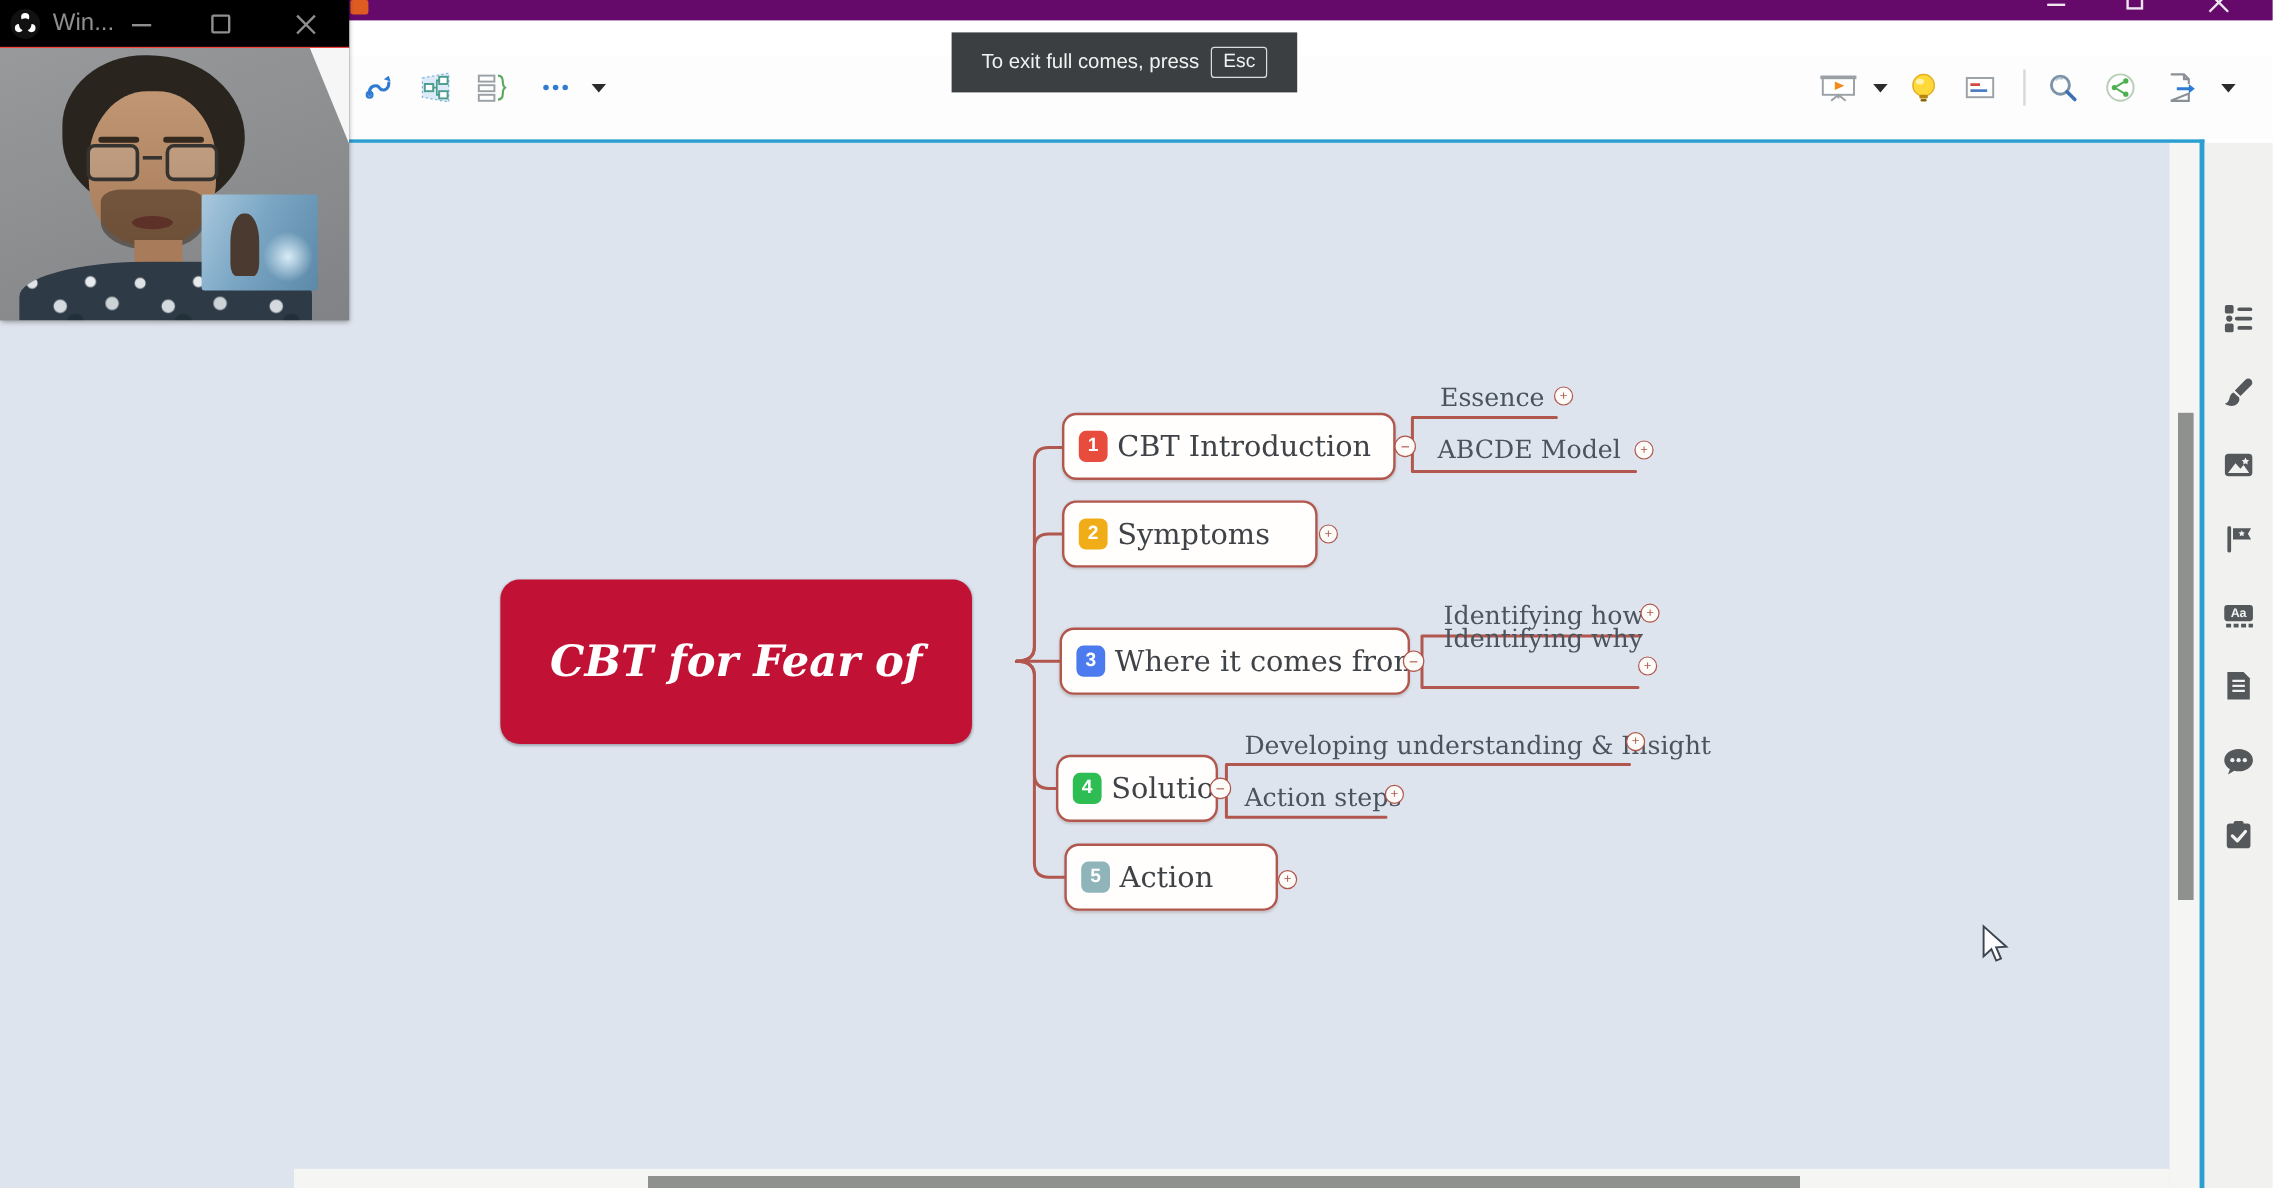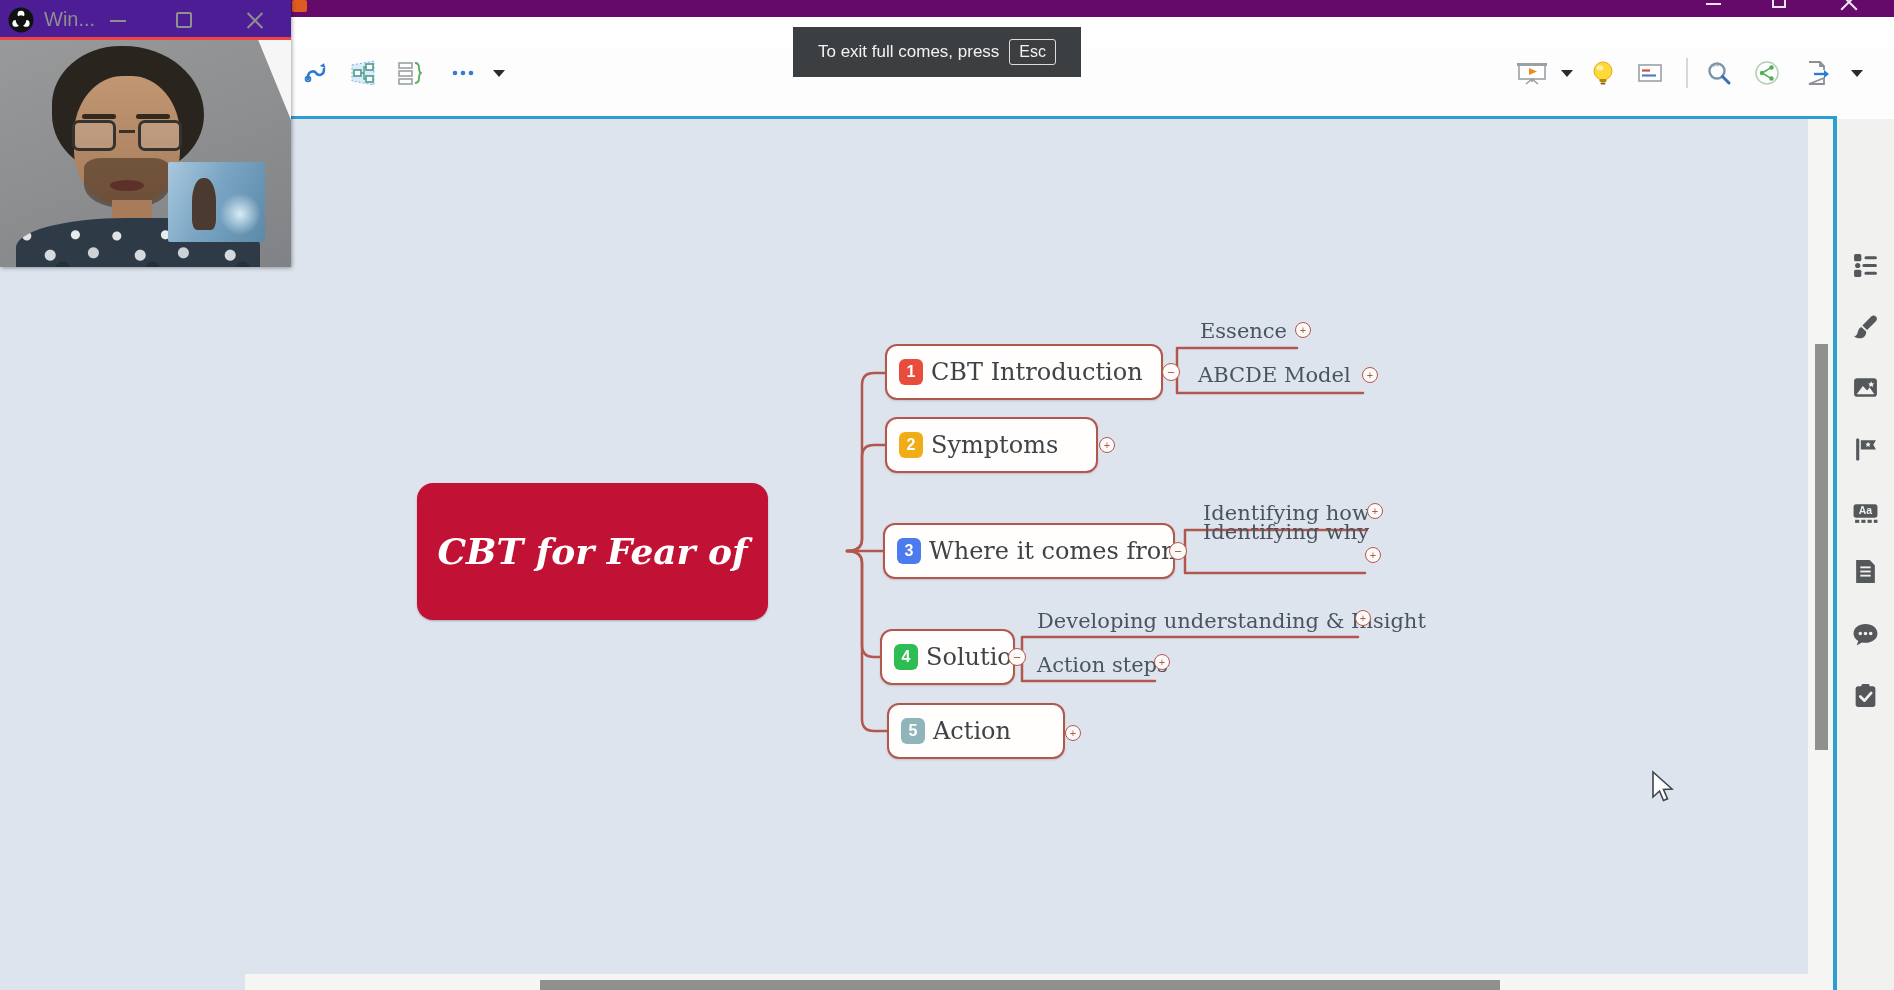--- a/index.html
+++ b/index.html
@@ -39,21 +39,21 @@
     background:#3b3f42; z-index:6; display:flex; align-items:center; justify-content:center;
     color:#f2f2f2; font-size:17px; }
   .toast .key { border:1px solid #dcdcdc; border-radius:3px; padding:3px 9px;
     margin-left:10px; font-size:16px; }
 
   
   .canvas { position:absolute; left:0; top:119px; width:1837px; height:871px;
     background:#dde4ee; z-index:1; }
   .map-svg { position:absolute; left:0; top:0; }
 
-  .central { position:absolute; left:417px; top:364px; width:351px; height:137px;
+  .central { position:absolute; left:417px; top:364px; width:393px; height:137px;
     border-radius:16px; display:flex; flex-direction:column; align-items:center;
     justify-content:center; color:#fff; font-family:"DejaVu Serif", serif;
     font-weight:bold; font-style:italic; font-size:36px; line-height:49px;
     box-shadow:0 1px 2px rgba(0,0,0,.25); }
 
   .topic { position:absolute; height:56px; background:#fffefc; border:2.5px solid #b2574e;
     border-radius:12px; display:flex; align-items:center; padding:0 12px;
     font-family:"DejaVu Serif", serif; font-size:24px; color:#3f4347; white-space:nowrap;
     overflow:hidden; box-shadow:0 1px 2px rgba(120,90,80,.25); }
   .badge { width:24px; height:26px; border-radius:6px; color:#fff; margin-right:8px;
@@ -77,22 +77,22 @@
   .hthumb { position:absolute; left:295px; top:6px; width:960px; height:10px; background:#8e918e; }
 
   
   .sidebar { position:absolute; left:1837px; top:119px; width:57px; height:871px;
     background:#f1f1f0; z-index:2; }
   .side-icon { position:absolute; left:15px; width:27px; height:27px; }
 
   
   .webcam { position:absolute; left:0; top:0; width:291px; height:267px; z-index:7;
     box-shadow:1px 1px 4px rgba(0,0,0,.35); }
-  .cam-title { position:relative; width:100%; height:40px; background:#4c1d95;
-    border-bottom:3px solid #ef4444; }
+  .cam-title { position:relative; width:100%; height:40px; background:#000000;
+    border-bottom:1px solid #ef4444; }
   .cam-title .cam-text { position:absolute; left:44px; top:8px; font-size:20px; color:#8f8f8f; }
   .cam-min { position:absolute; left:110px; top:20px; width:16px; height:2px; background:#8f8f8f; }
   .cam-max { position:absolute; left:176px; top:12px; width:16px; height:16px;
     border:2px solid #8f8f8f; border-radius:2px; }
   .cam-x { position:absolute; left:246px; top:11px; width:18px; height:18px; }
   .cam-x:before,.cam-x:after { content:""; position:absolute; left:8px; top:-1px;
     width:2px; height:21px; background:#8f8f8f; }
   .cam-x:before{ transform:rotate(45deg);} .cam-x:after{ transform:rotate(-45deg);}
   .cam-video { position:relative; width:100%; height:227px; overflow:hidden;
     background:linear-gradient(160deg,#97999b 0%,#8b8d8f 55%,#808285 100%); }

